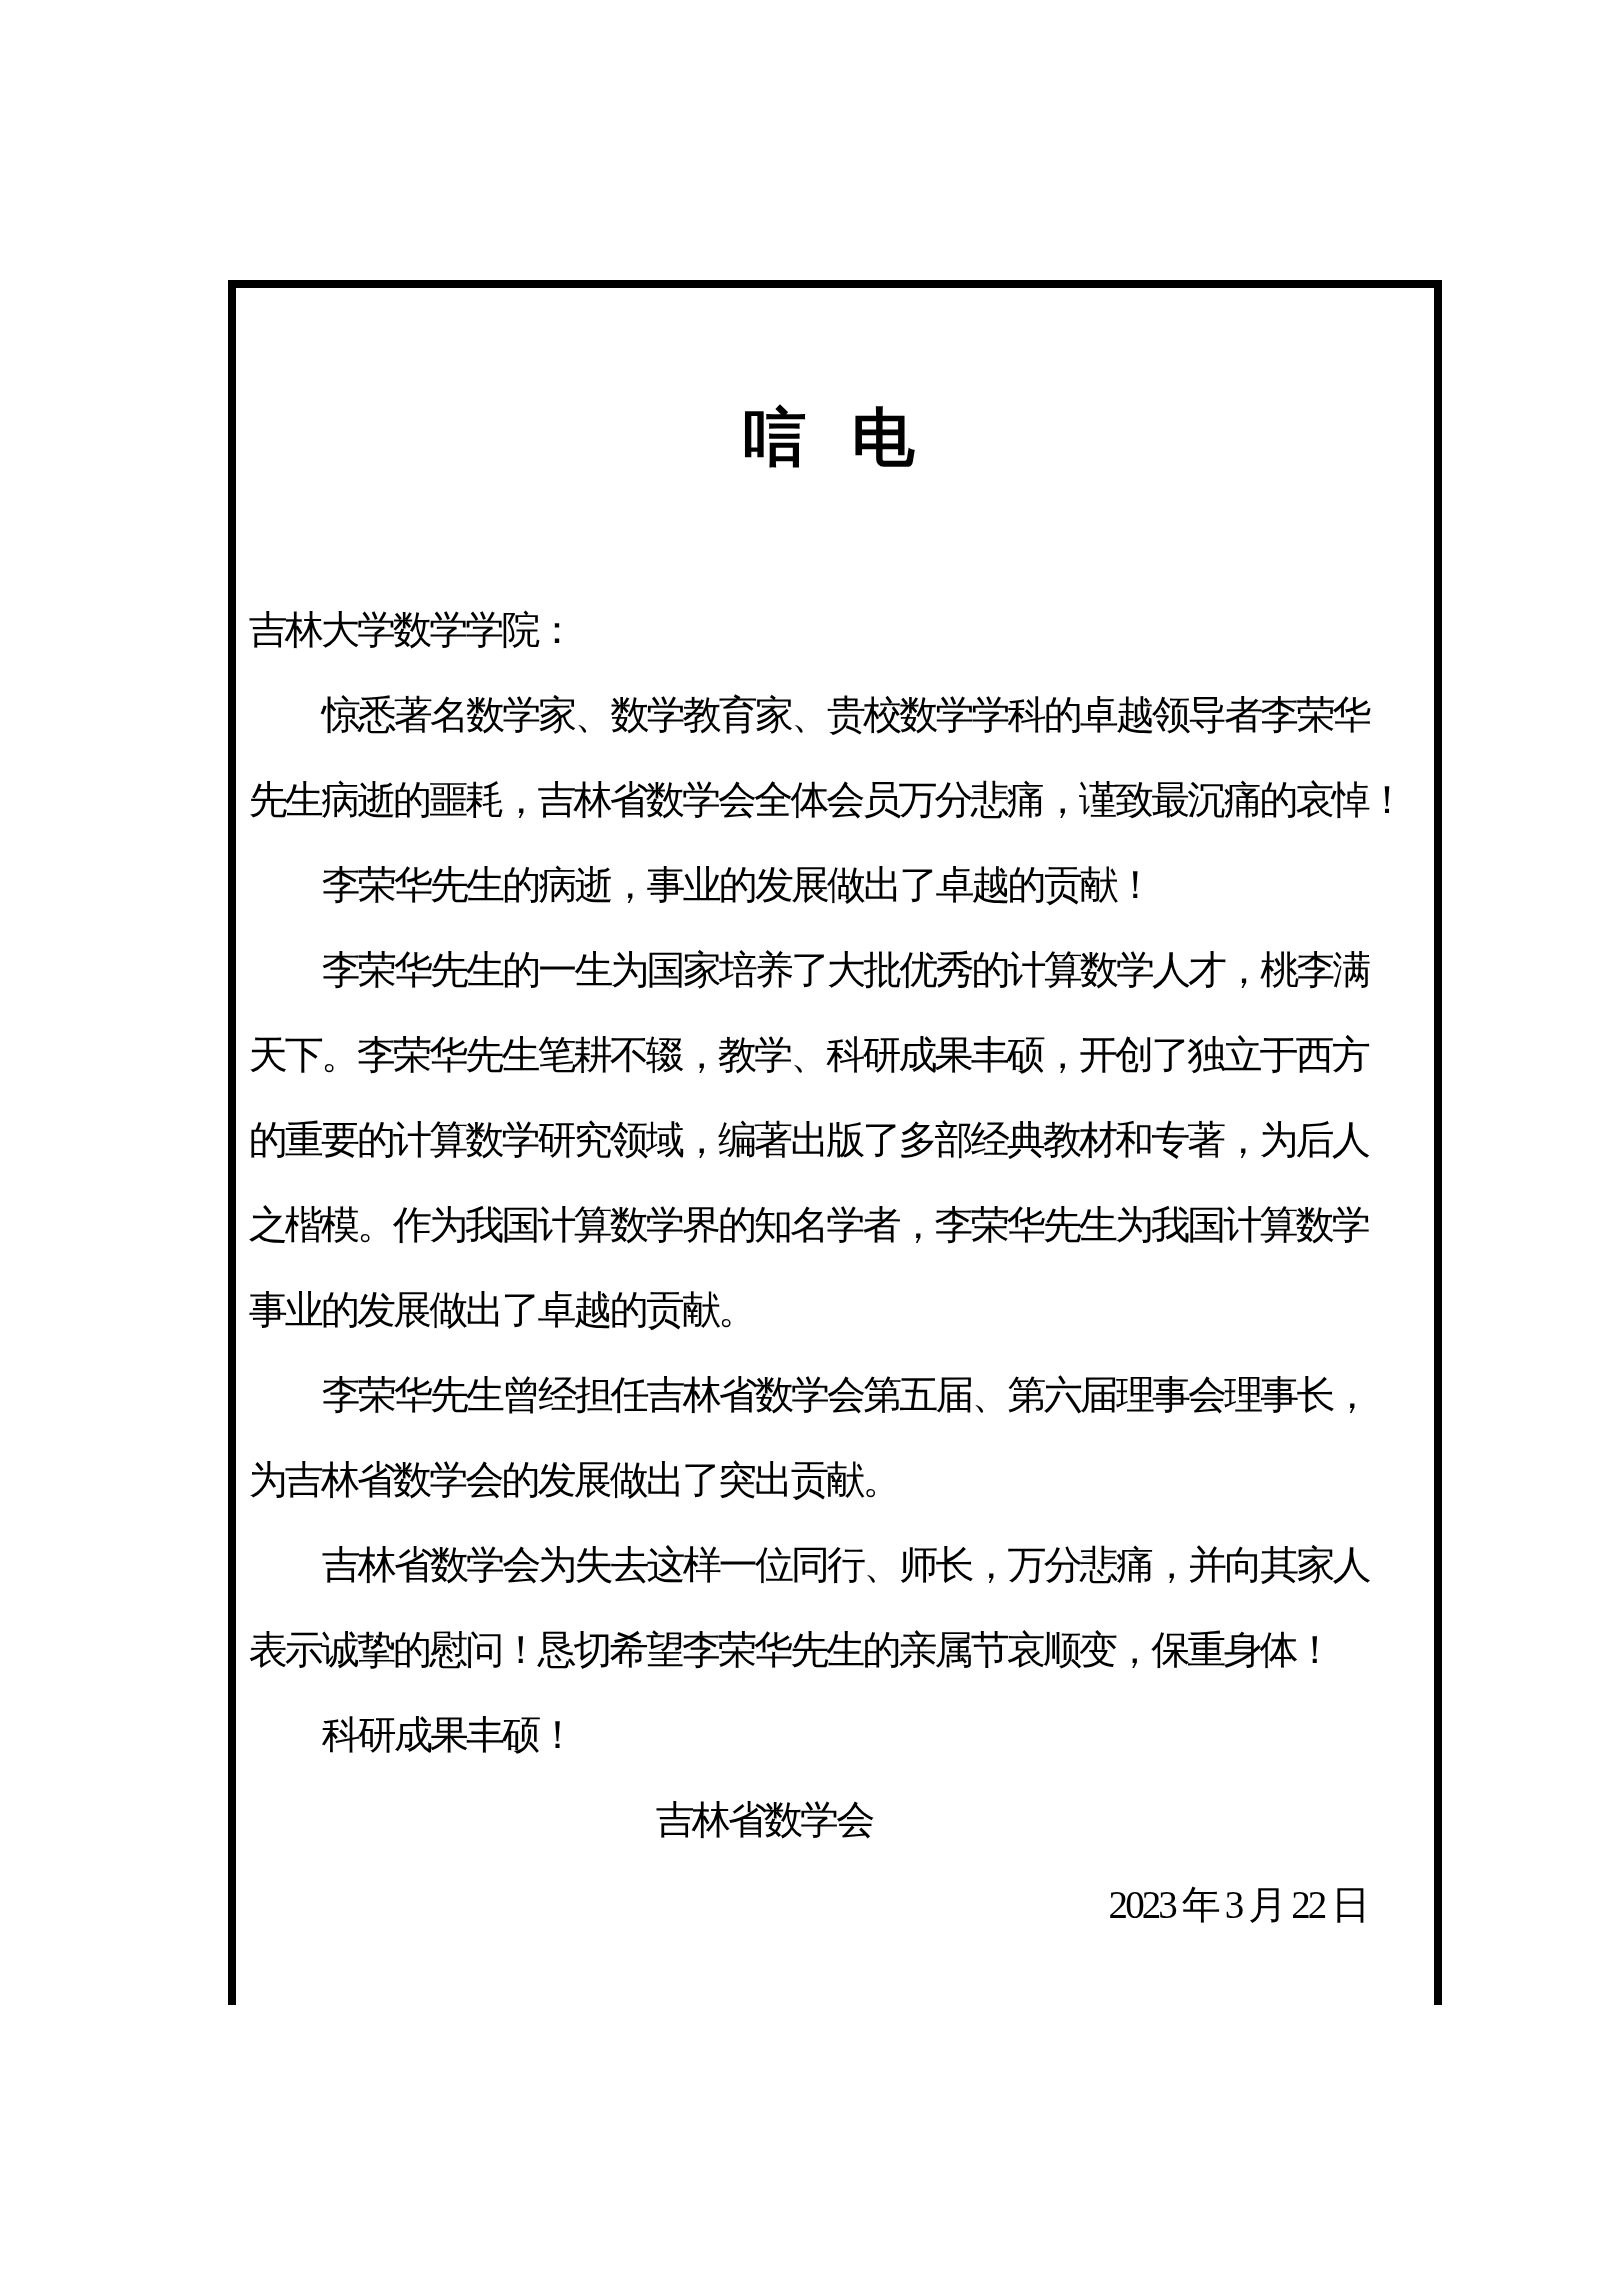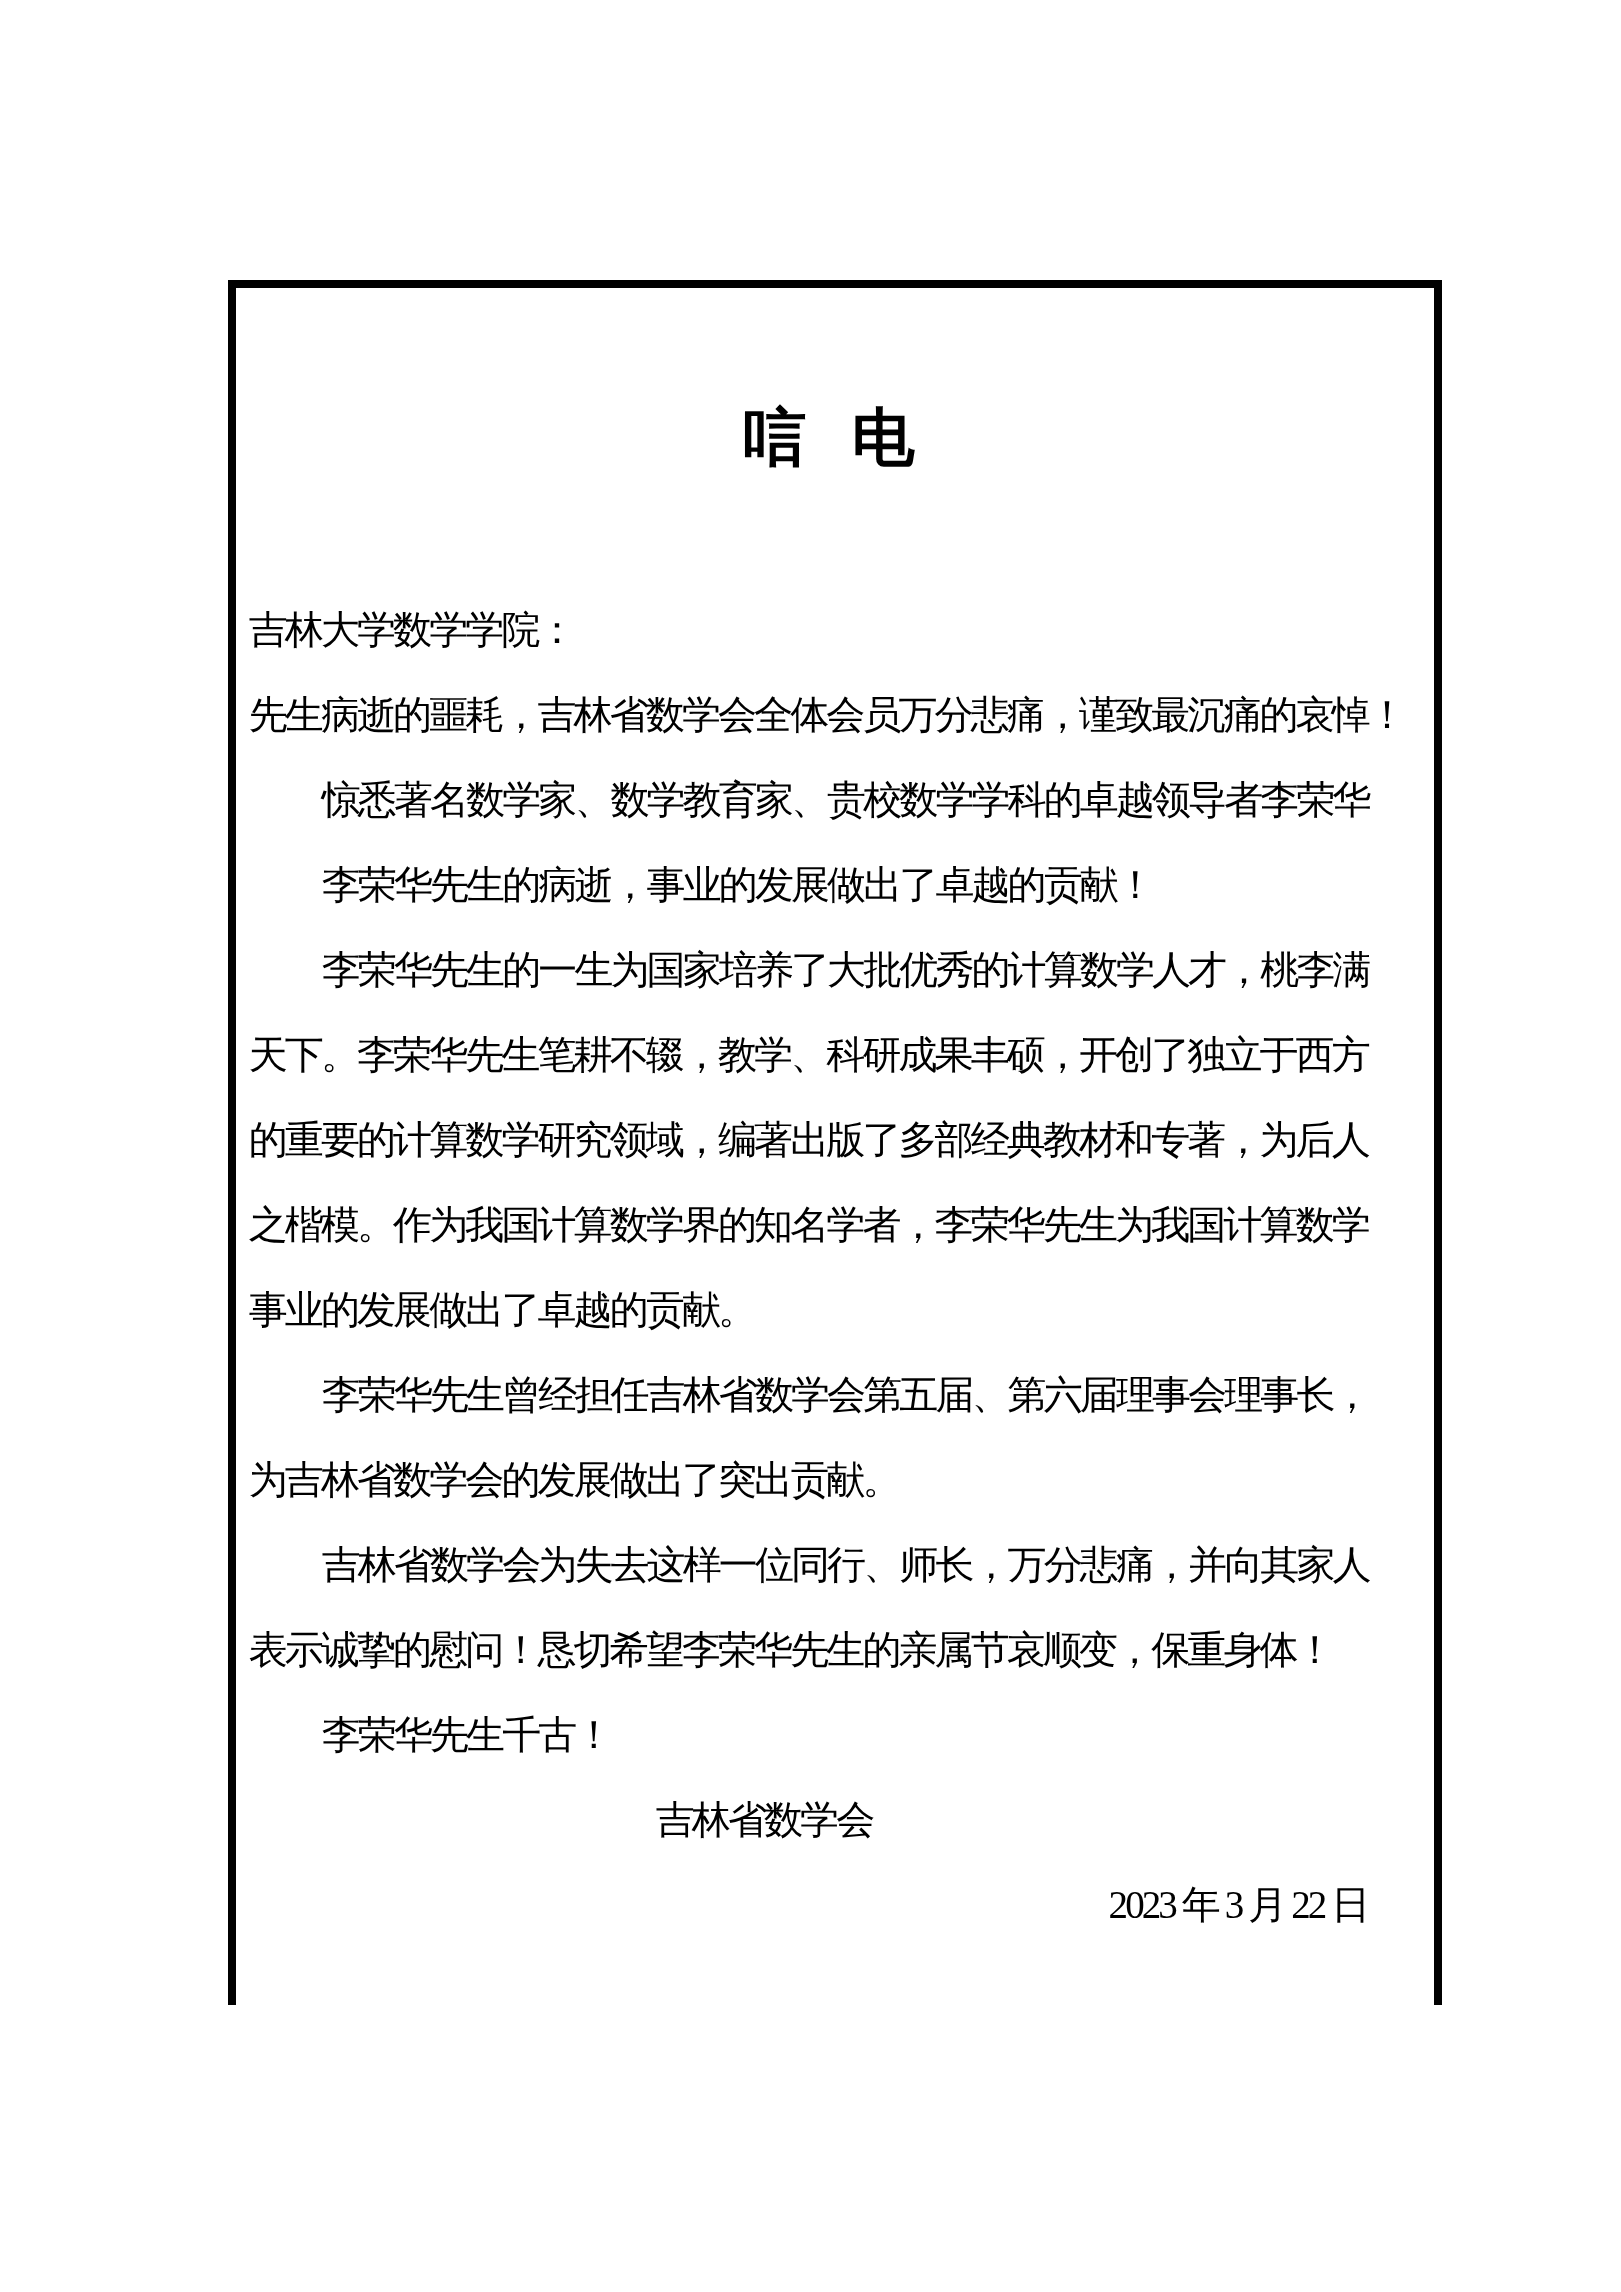--- a/index.html
+++ b/index.html
@@ -65,31 +65,31 @@
   }
 </style>
 </head>
 <body>
 
 <div class="page">
   <div class="frame">
     <div class="letter-title">唁 电</div>
     <div class="body-text">
       <div class="line">吉林大学数学学院：</div>
+      <div class="line indent">惊悉著名数学家、数学教育家、贵校数学学科的卓越领导者李荣华</div>
       <div class="line">先生病逝的噩耗，吉林省数学会全体会员万分悲痛，谨致最沉痛的哀悼！</div>
-      <div class="line indent">惊悉著名数学家、数学教育家、贵校数学学科的卓越领导者李荣华</div>
       <div class="line indent">李荣华先生的病逝，事业的发展做出了卓越的贡献！</div>
       <div class="line indent">李荣华先生的一生为国家培养了大批优秀的计算数学人才，桃李满</div>
       <div class="line">天下。李荣华先生笔耕不辍，教学、科研成果丰硕，开创了独立于西方</div>
       <div class="line">的重要的计算数学研究领域，编著出版了多部经典教材和专著，为后人</div>
       <div class="line">之楷模。作为我国计算数学界的知名学者，李荣华先生为我国计算数学</div>
       <div class="line">事业的发展做出了卓越的贡献。</div>
       <div class="line indent">李荣华先生曾经担任吉林省数学会第五届、第六届理事会理事长，</div>
       <div class="line">为吉林省数学会的发展做出了突出贡献。</div>
       <div class="line indent">吉林省数学会为失去这样一位同行、师长，万分悲痛，并向其家人</div>
       <div class="line">表示诚挚的慰问！恳切希望李荣华先生的亲属节哀顺变，保重身体！</div>
-      <div class="line indent">李荣华先生千古！</div>
+      <div class="line indent">科研成果丰硕！</div>
       <div class="line sig">吉林省数学会</div>
       <div class="line date">2023 年 3 月 22 日</div>
     </div>
   </div>
 </div>
 
 
 </body></html>

